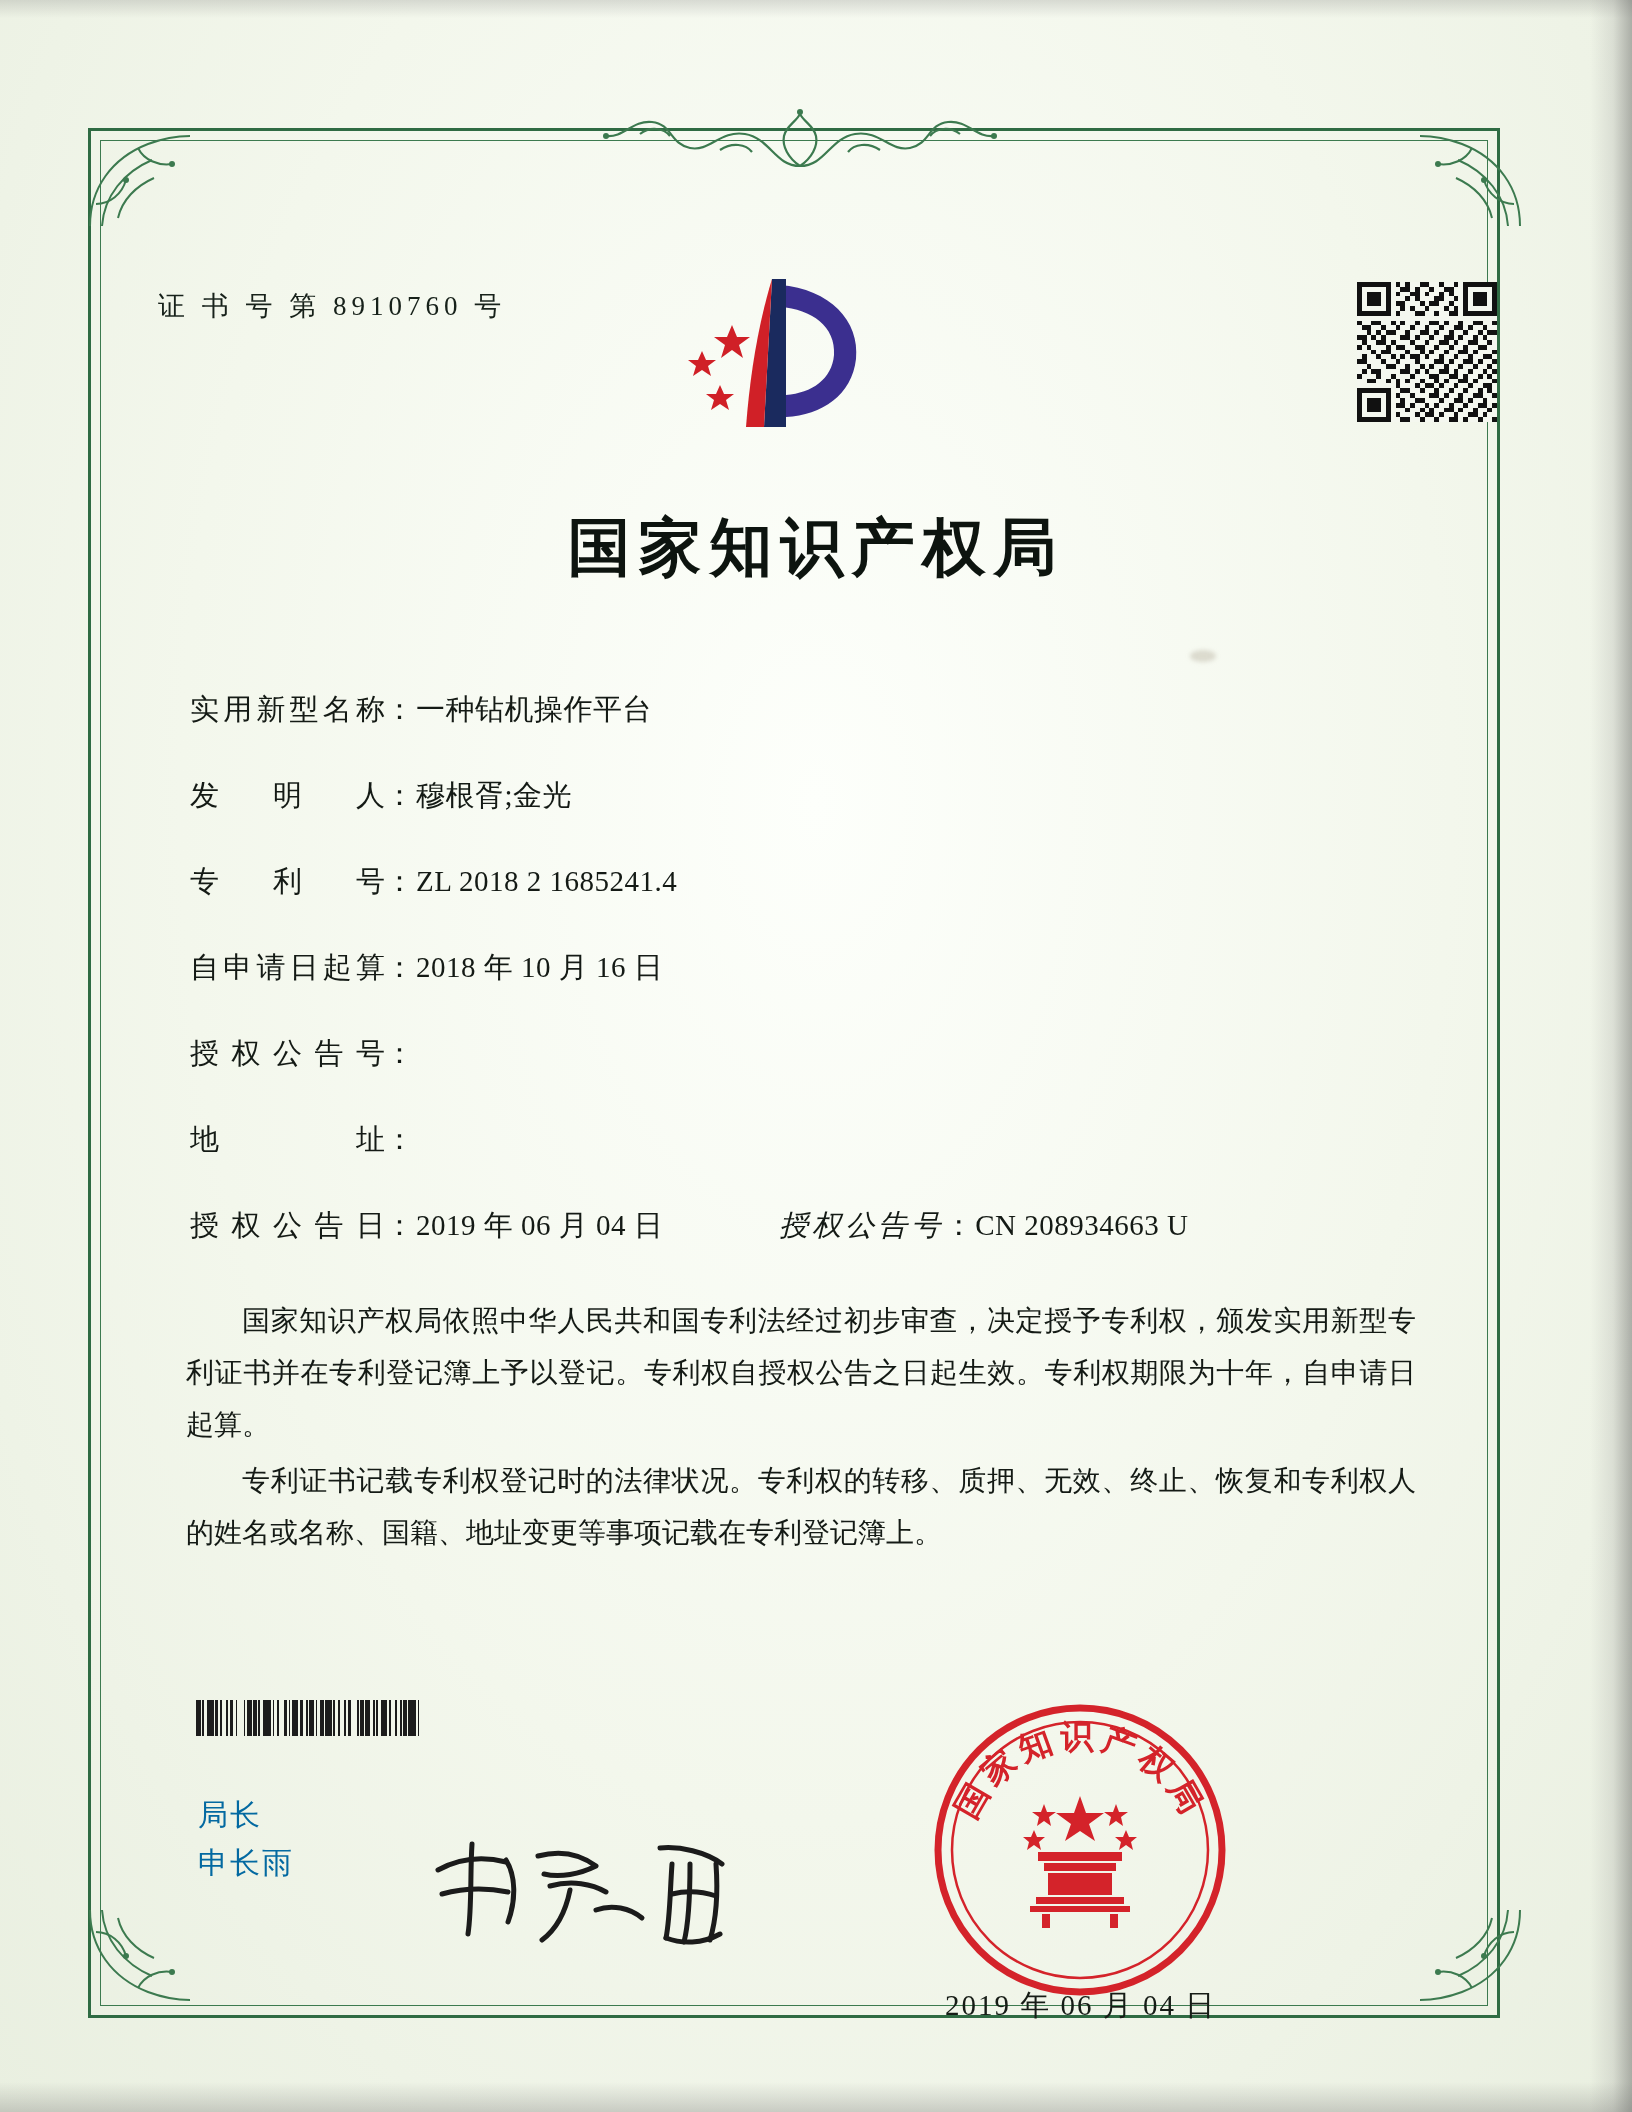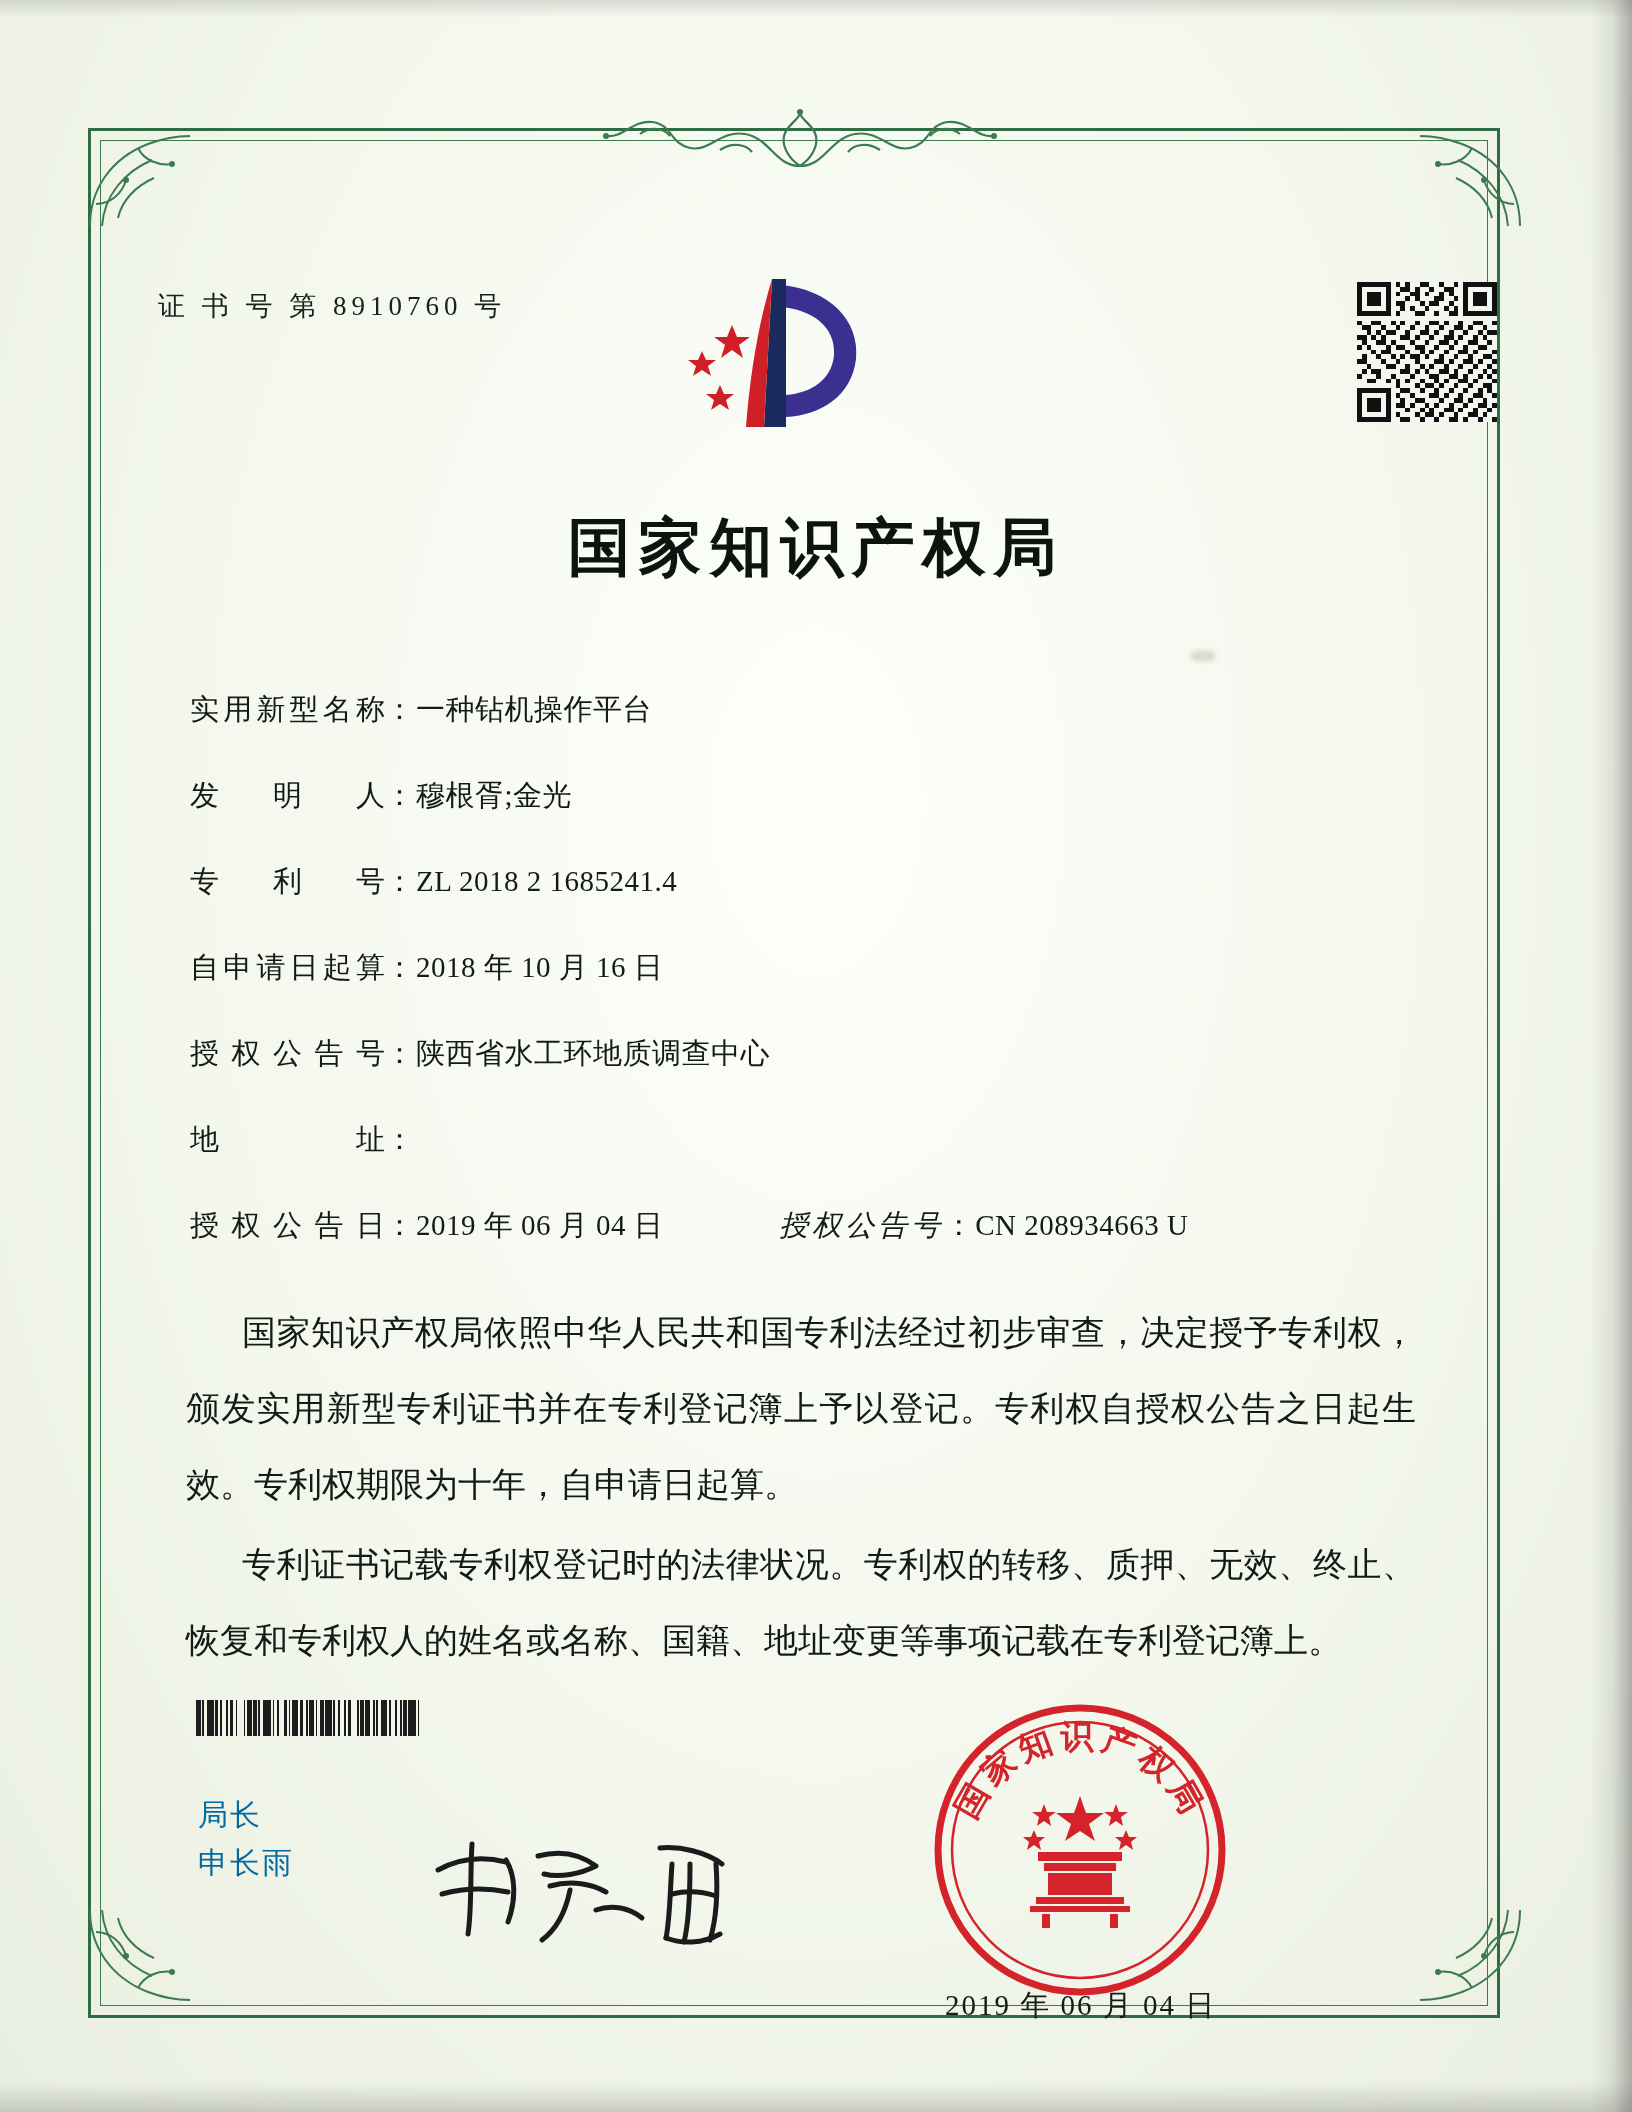--- a/index.html
+++ b/index.html
@@ -136,22 +136,22 @@
     display: inline-block;
     margin-left: 116px;
     letter-spacing: 4px;
     font-style: italic;
   }
 
   .paragraphs {
     position: absolute;
     left: 186px; top: 1295px;
     width: 1230px;
-    font-size: 34px;
-    line-height: 76px;
+    font-size: 28px;
+    line-height: 52px;
     color: #141a15;
     text-align: justify;
   }
   .paragraphs p {
     margin: 0 0 4px 0;
     text-indent: 56px;
   }
 
   
   .barcode {
@@ -566,21 +566,20 @@
       <span class="field-value">ZL 2018 2 1685241.4</span>
     </div>
     <div class="field-row">
       <span class="field-label">自申请日起算</span>
       <span class="field-colon">：</span>
       <span class="field-value">2018 年 10 月 16 日</span>
     </div>
     <div class="field-row">
       <span class="field-label">授权公告号</span>
       <span class="field-colon">：</span>
-      <span class="field-value">陕西省水工环地质调查中心</span>
     </div>
     <div class="field-row">
       <span class="field-label">地址</span>
       <span class="field-colon">：</span>
     </div>
     <div class="field-row two-col">
       <span class="field-label">授权公告日</span>
       <span class="field-colon">：</span>
       <span class="field-value">2019 年 06 月 04 日</span>
       <span class="second-label">授权公告号</span>

